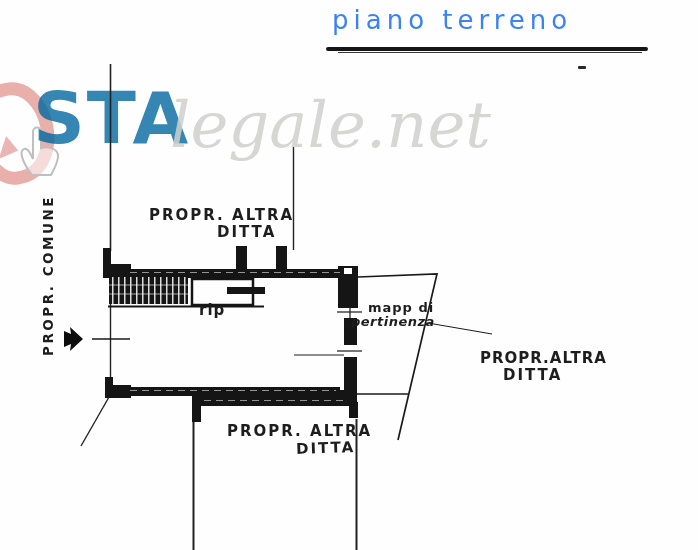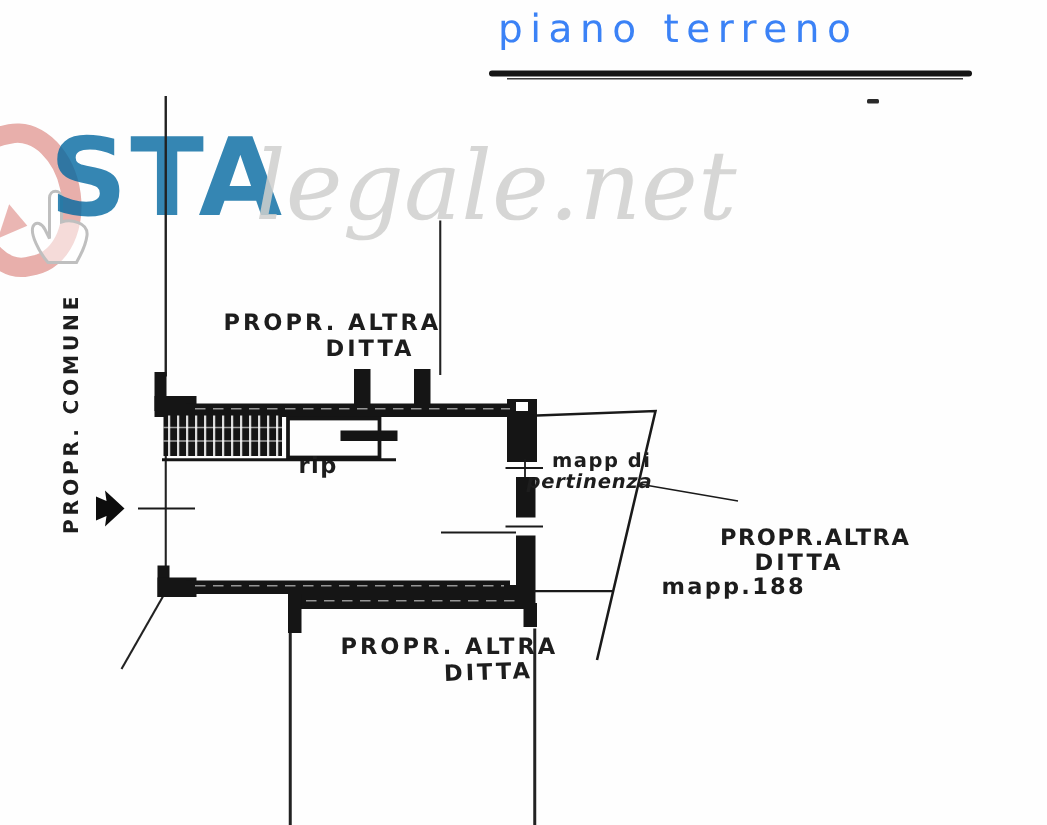--- a/index.html
+++ b/index.html
@@ -183,18 +183,17 @@
   <div class="abs lbl lbl-top1">PROPR. ALTRA</div>
   <div class="abs lbl lbl-top2">DITTA</div>
 
   <div class="abs lbl lbl-rip">rip</div>
 
   <div class="abs lbl lbl-area1">mapp di</div>
   <div class="abs lbl lbl-area2">pertinenza</div>
 
   <div class="abs lbl lbl-right1">PROPR.ALTRA</div>
   <div class="abs lbl lbl-right2">DITTA</div>
-  <div class="abs lbl lbl-right3">mapp.188</div>
 
   <div class="abs lbl lbl-bottom1">PROPR. ALTRA</div>
   <div class="abs lbl lbl-bottom2">DITTA</div>
 
 </div>
 
 </body></html>

